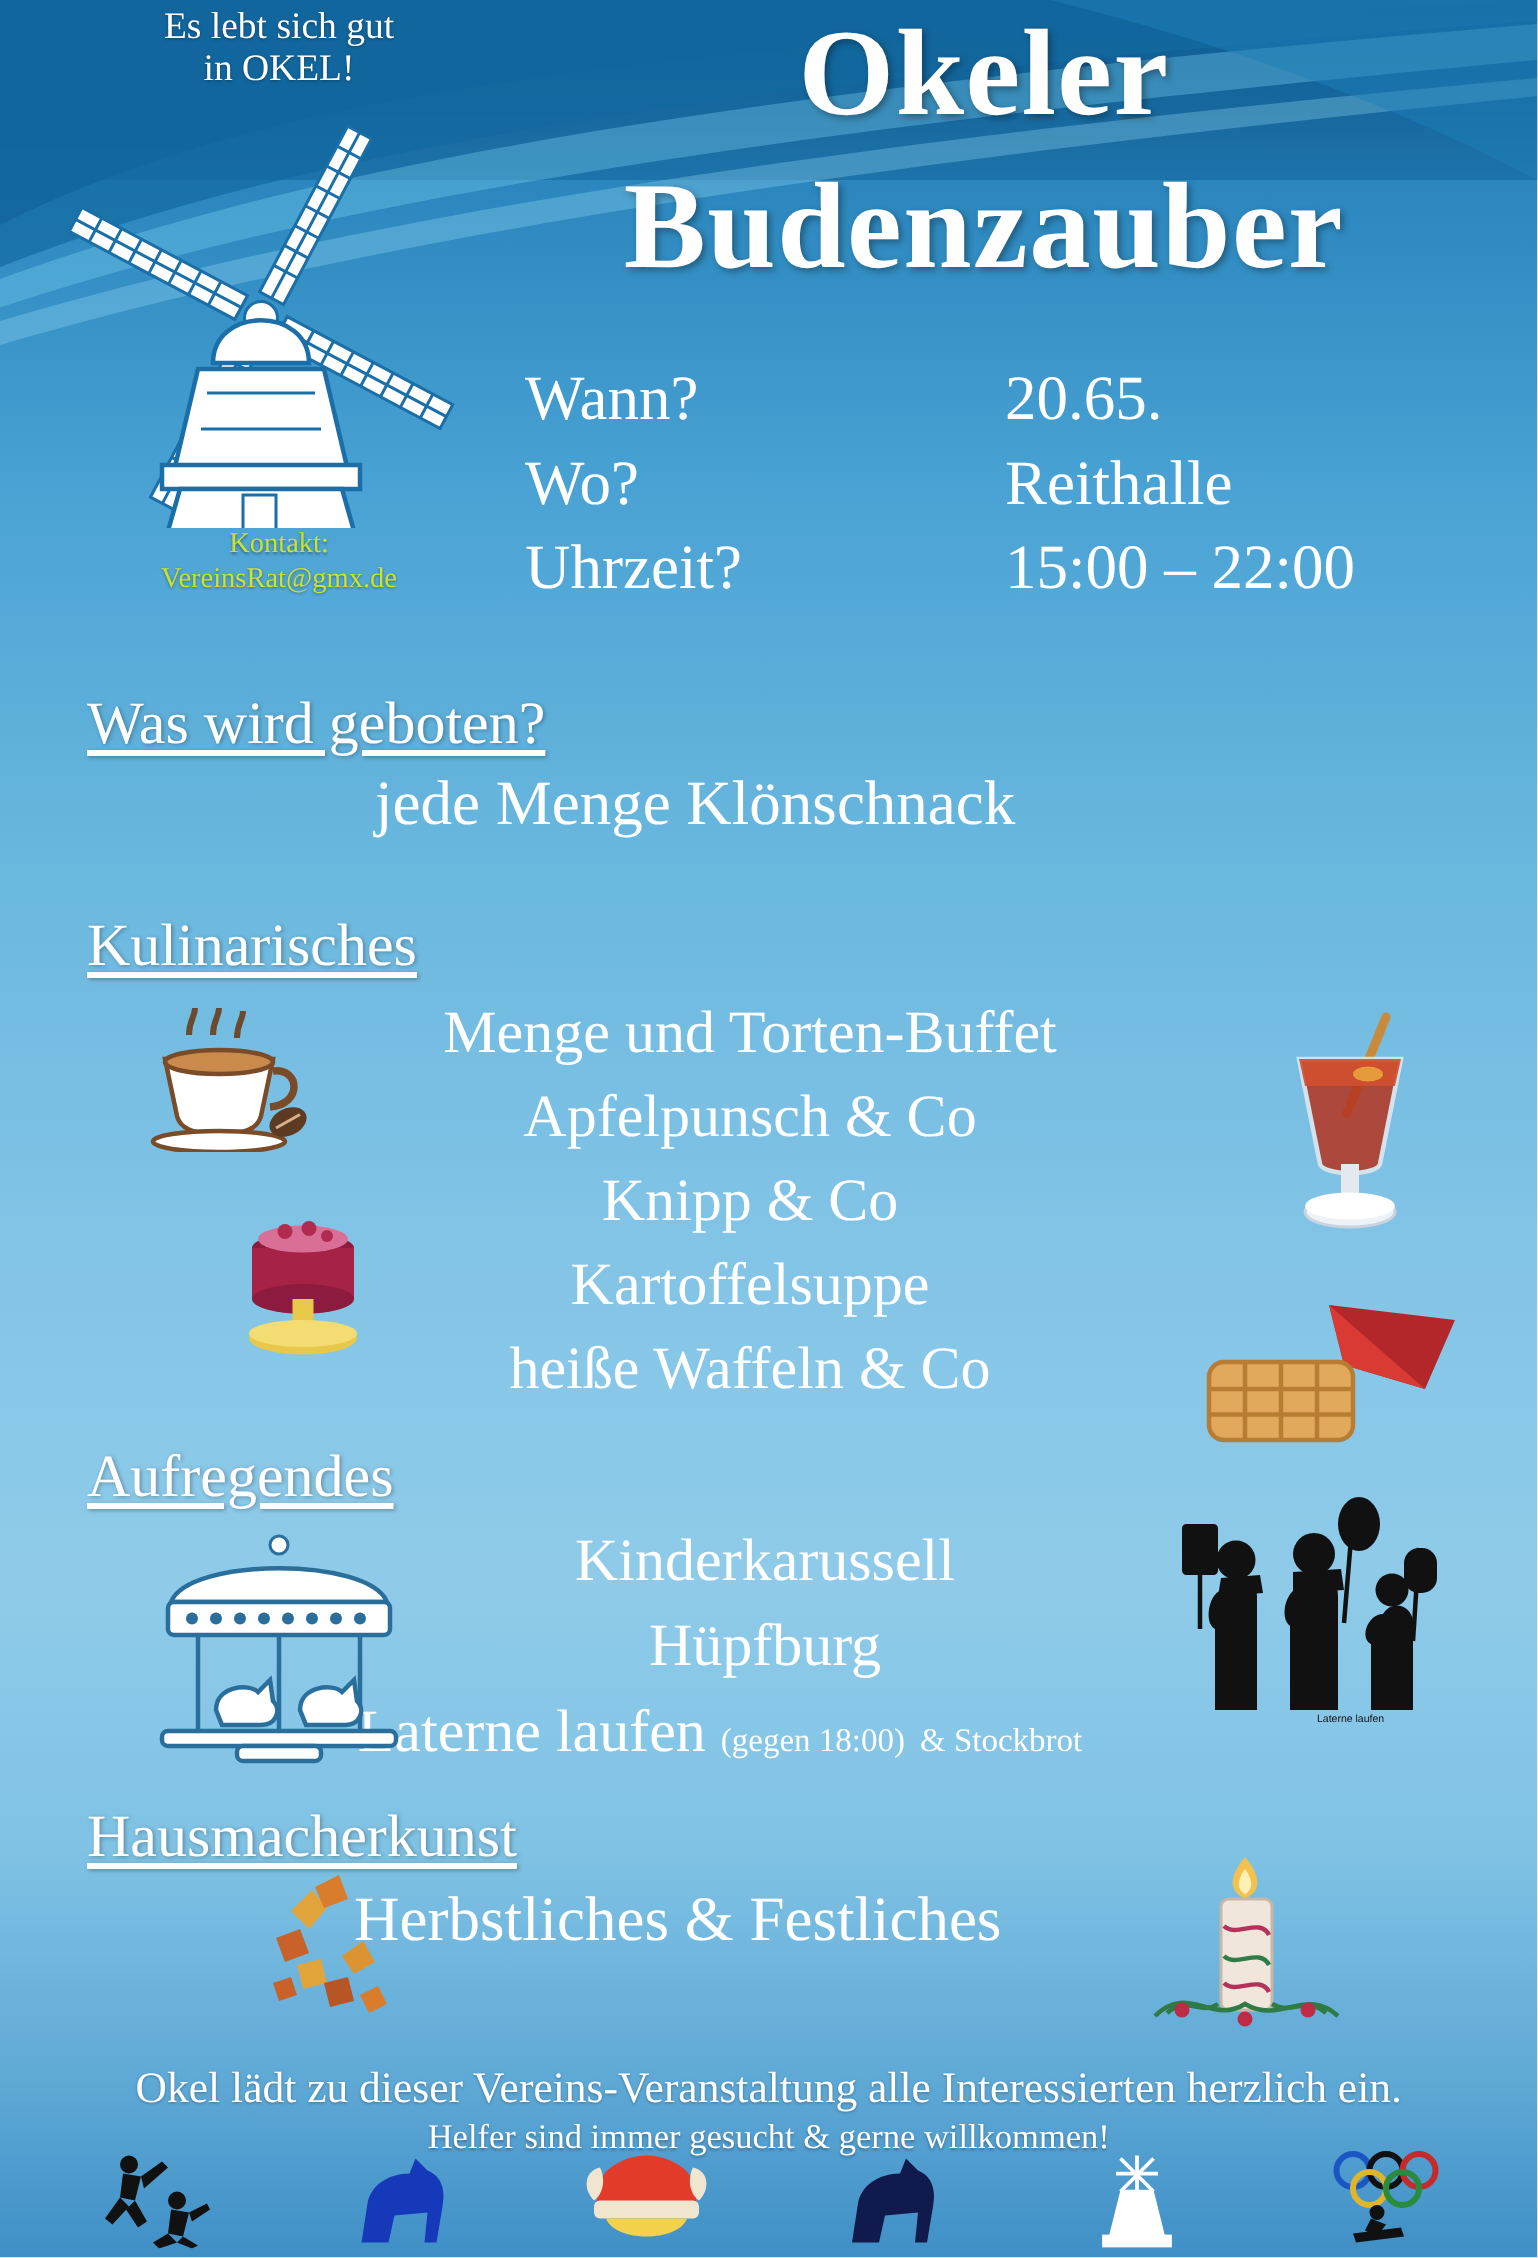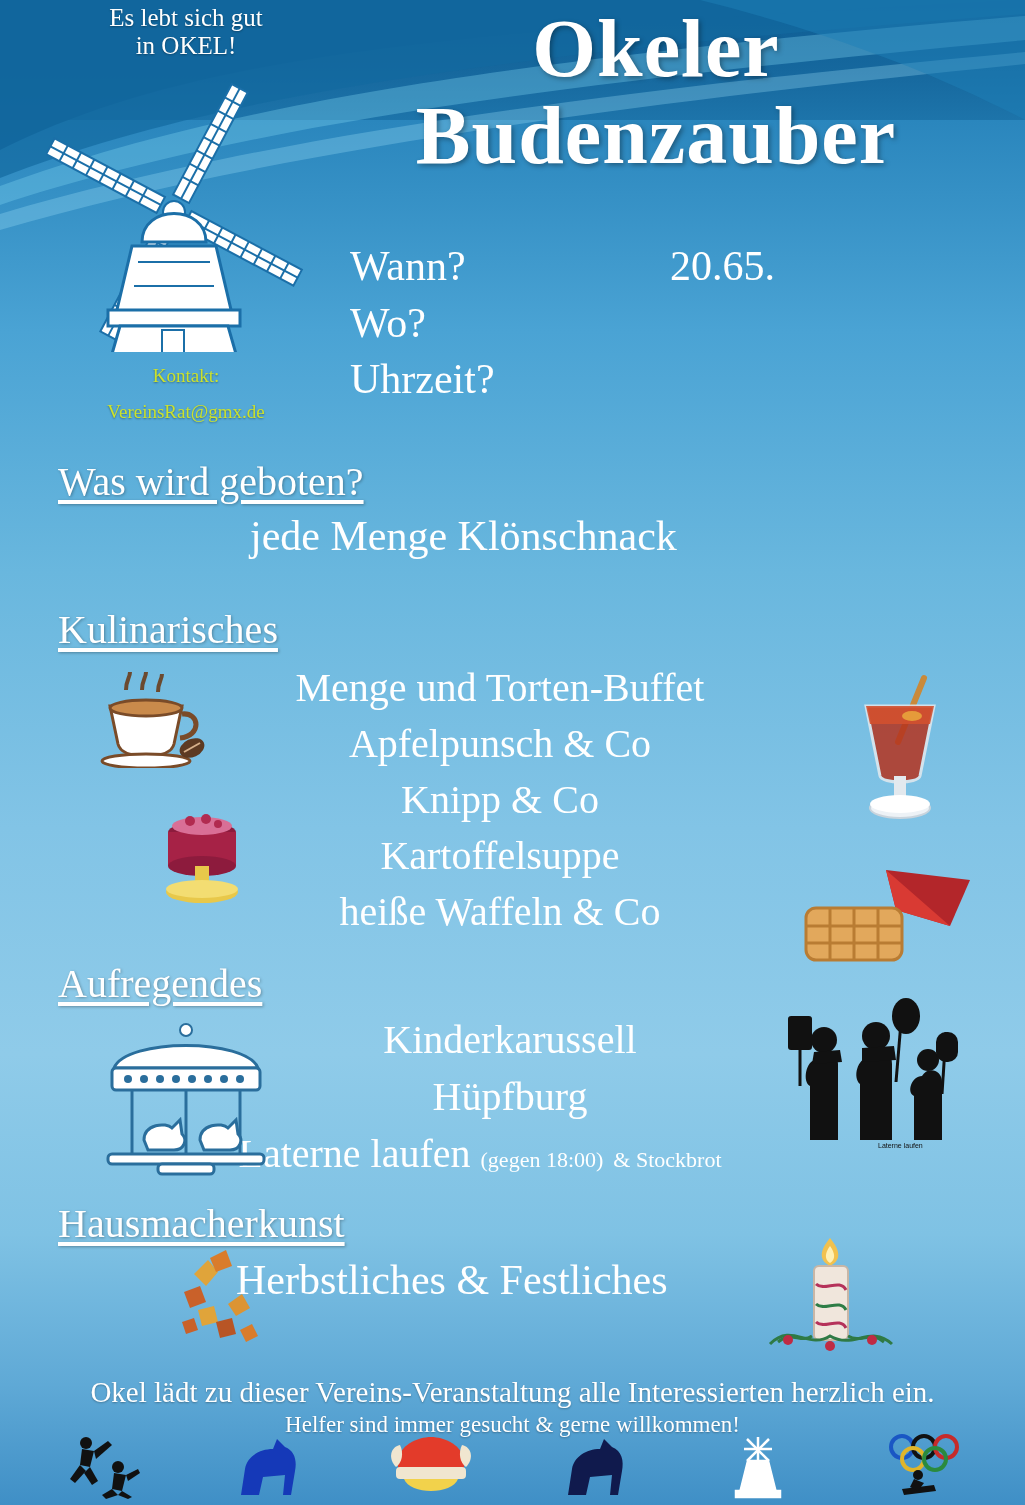--- a/index.html
+++ b/index.html
@@ -47,21 +47,21 @@
     color: #ffffff;
     font-family: "Liberation Serif", serif;
     text-shadow: 0 1px 2px rgba(0,0,0,.35);
   }
   .mill {
     margin-top: 2px;
     width: 280px; height: 290px;
     position: relative;
   }
   .contact {
-    margin-top: 13px;
+    margin-top: 0;
     font-size: 19px;
     line-height: 1.2;
     color: #cbe22e;
     text-shadow: 0 1px 2px rgba(0,0,0,.4);
   }
   .title-block {
     position: absolute;
     left: 300px; top: 8px;
     width: 712px;
     text-align: center;
@@ -72,20 +72,21 @@
     font-weight: bold;
     letter-spacing: 1px;
     text-shadow: 2px 2px 5px rgba(0,0,0,.35);
   }
   .title2 {
     font-size: 82px;
     line-height: 1.12;
     font-weight: bold;
     letter-spacing: 1px;
     text-shadow: 2px 2px 5px rgba(0,0,0,.35);
+    margin-top: 15px;
   }
   .facts {
     position: absolute;
     left: 350px; top: 238px;
     width: 640px;
     font-size: 42px;
     line-height: 1.35;
   }
   .facts .row { display: flex; }
   .facts .q { width: 320px; }
@@ -249,23 +250,25 @@
     <div class="title2">Budenzauber</div>
   </div>
 
   <div class="facts">
     <div class="row">
       <div class="q">Wann?</div>
       <div class="a">20.65.</div>
     </div>
     <div class="row">
       <div class="q">Wo?</div>
+      <div class="a">Reithalle</div>
     </div>
     <div class="row">
       <div class="q">Uhrzeit?</div>
+      <div class="a">15:00 – 22:00</div>
     </div>
   </div>
 
   <div class="section-head offer-head">Was wird geboten?</div>
   <div class="offer-line">jede Menge Klönschnack</div>
 
   <div class="section-head kul-head">Kulinarisches</div>
   <div class="kul-list">
     <div>Menge und Torten-Buffet</div>
     <div>Apfelpunsch &amp; Co</div>

